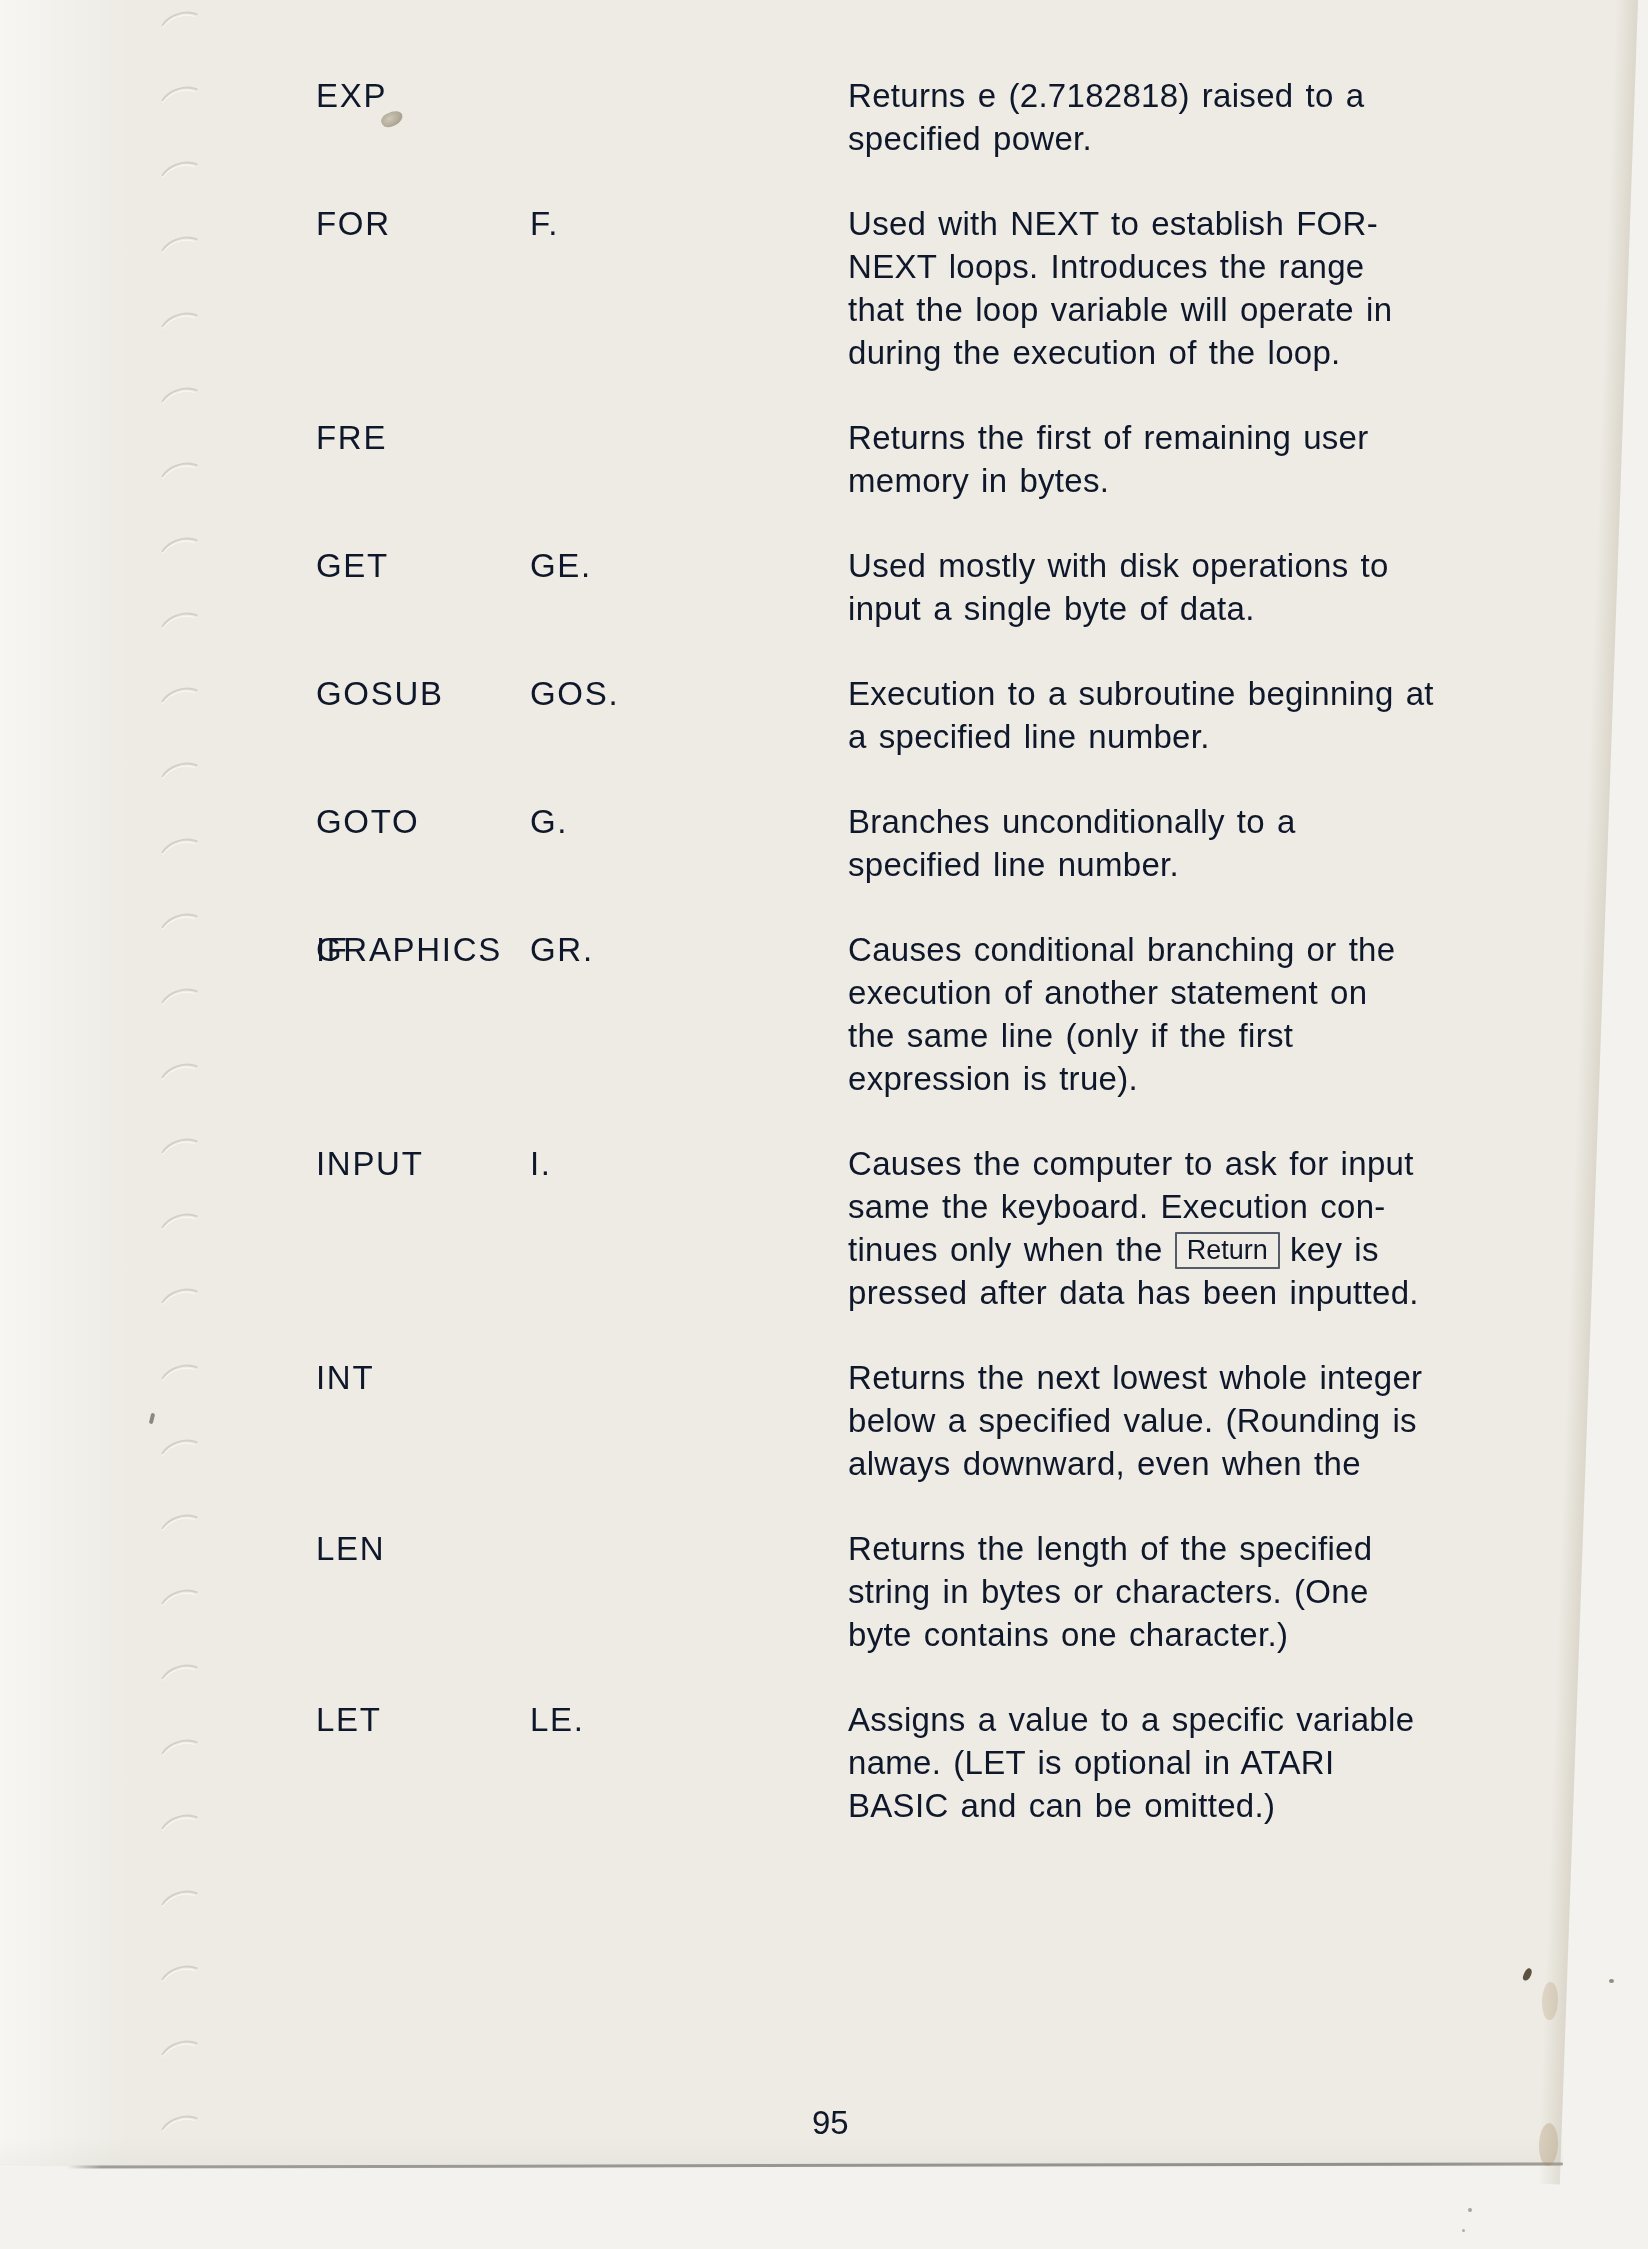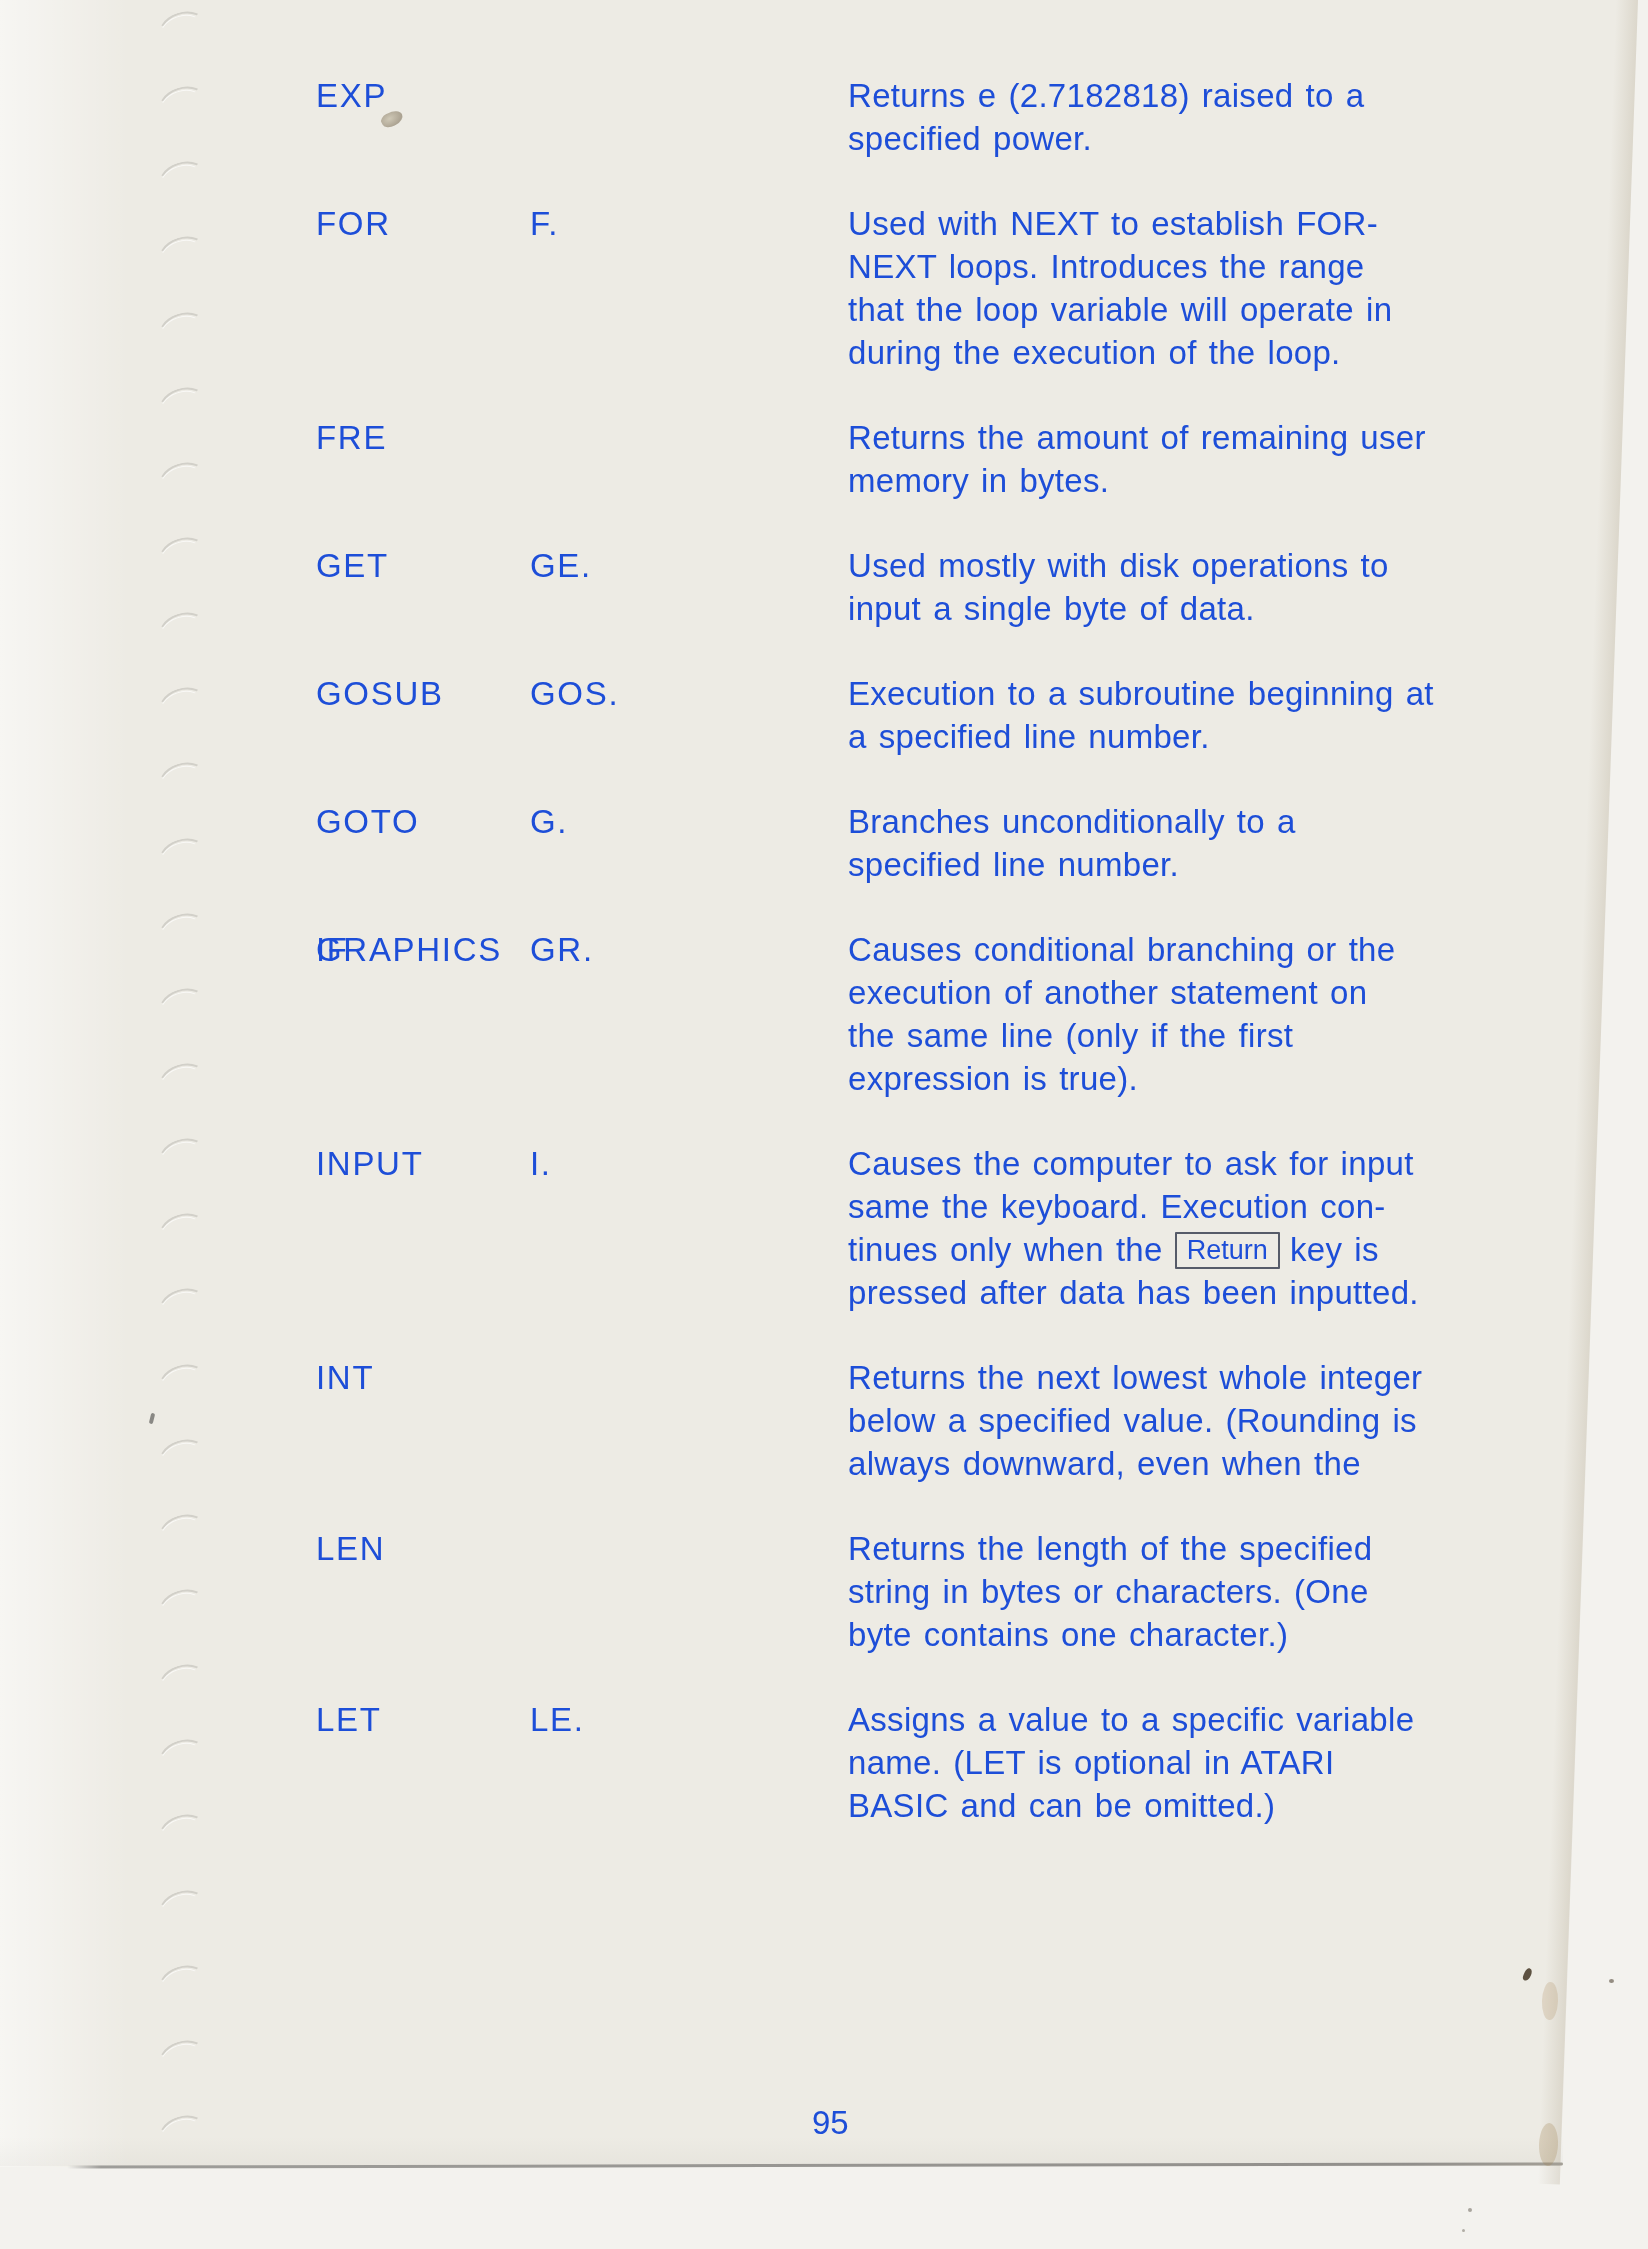--- a/index.html
+++ b/index.html
@@ -2,21 +2,21 @@
 <html style="font-size:13.7px"><head>
 <meta charset="utf-8">
 <style>
   html,body{margin:0;padding:0;background:#e7e6e2;}
   .scan{
     position:relative;
     width:1649px;height:2250px;
     background:#f3f2ee;            
     overflow:hidden;
     font-family:"Liberation Sans", sans-serif;
-    color:#1d4ed8;
+    color:#0f172a;
   }
   
   .paper{
     position:absolute;left:0;top:0;width:1649px;height:2250px;
     background:#edebe4;
     clip-path:polygon(0 0,1638px 0,1560px 2166px,0 2167px);
   }
   .paper-light-left{
     position:absolute;left:0;top:0;width:129px;height:2167px;
     background:linear-gradient(to right,rgba(255,255,255,.55),rgba(255,255,255,0));
@@ -150,21 +150,21 @@
         <div class="line">NEXT loops. Introduces the range</div>
         <div class="line">that the loop variable will operate in</div>
         <div class="line">during the execution of the loop.</div>
       </div>
     </div>
 
     <div class="row">
       <div class="cmd">FRE</div>
       <div class="abbr"></div>
       <div class="desc">
-        <div class="line">Returns the amount of remaining user</div>
+        <div class="line">Returns the first of remaining user</div>
         <div class="line">memory in bytes.</div>
       </div>
     </div>
 
     <div class="row">
       <div class="cmd">GET</div>
       <div class="abbr">GE.</div>
       <div class="desc">
         <div class="line">Used mostly with disk operations to</div>
         <div class="line">input a single byte of data.</div>

